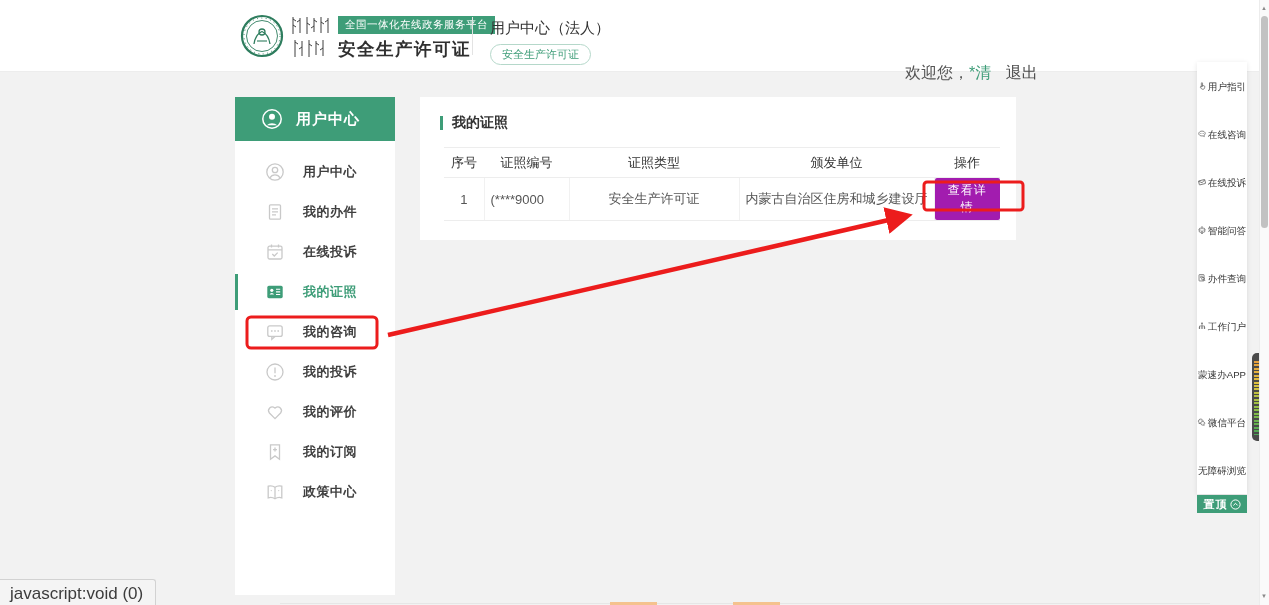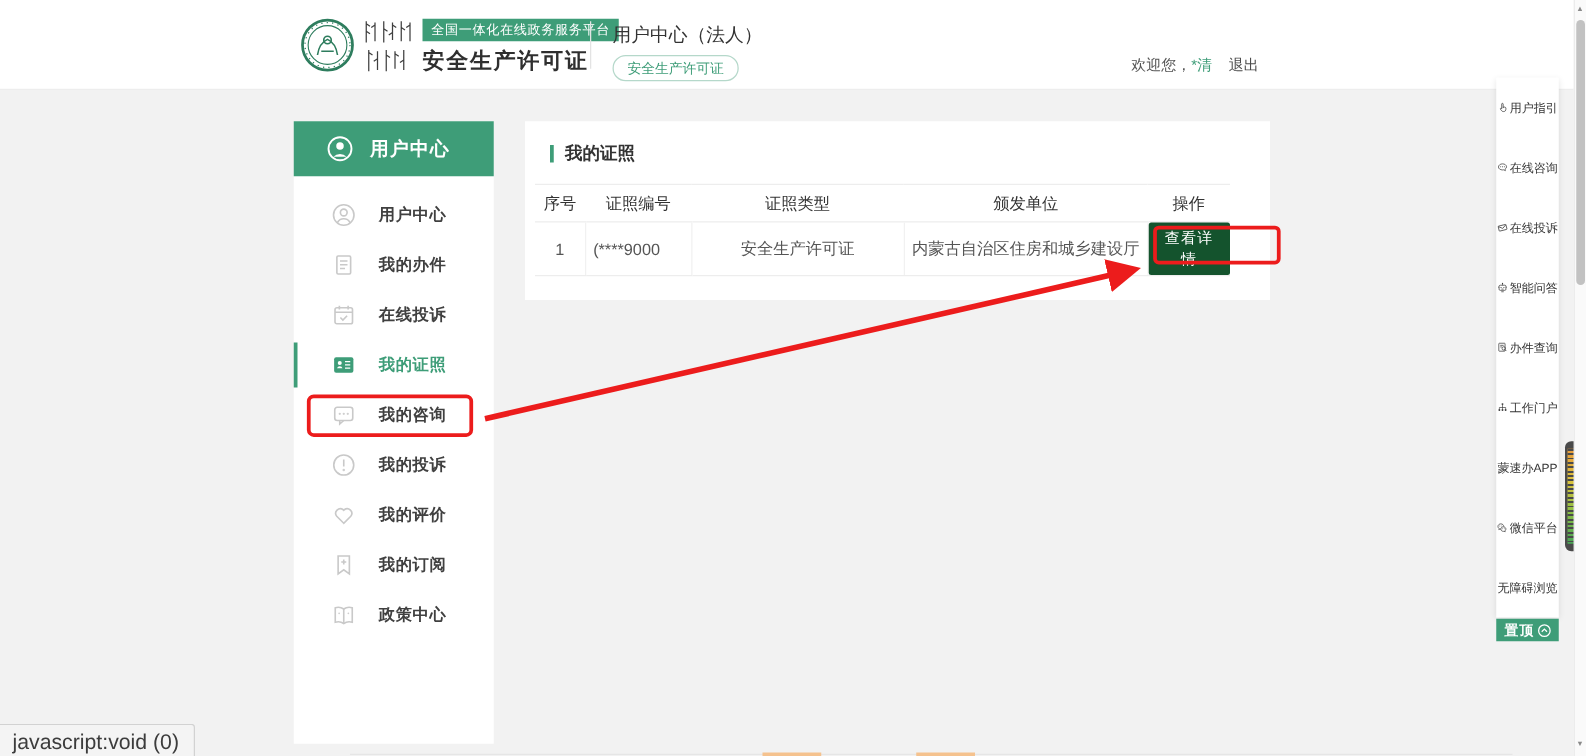--- a/index.html
+++ b/index.html
@@ -11,46 +11,46 @@
   .logo-group { position:absolute; left:240px; top:14px; display:flex; align-items:flex-start; }
   .emblem { width:44px; height:44px; }
   .mongolian { width:46px; height:46px; margin-left:4px; }
   .brand-col { margin-left:4px; }
   .platform-badge { display:inline-block; background:#3e9d78; color:#fff; font-size:10.5px; padding:2px 7px; letter-spacing:.5px; }
   .site-name { font-size:17.5px; font-weight:bold; color:#2f2f2f; letter-spacing:1.5px; margin-top:3px; }
   .header-divider { position:absolute; left:472px; top:17px; width:1px; height:38px; background:#e3e3e3; }
   .title-block { position:absolute; left:490px; top:19px; }
   .page-title { font-size:15px; color:#333; }
   .back-home { display:inline-block; margin-top:6px; border:1px solid #b5d8ca; border-radius:11px; color:#3e9d78; font-size:11px; padding:2px 11px; background:#fff; cursor:pointer; }
-  .welcome { position:absolute; left:905px; top:44px; font-size:12px; color:#555; white-space:nowrap; }
+  .welcome { position:absolute; left:905px; top:63px; font-size:16px; color:#555; white-space:nowrap; }
   .welcome .uname { color:#3e9d78; }
   .welcome .logout { margin-left:10px; color:#4a4a4a; cursor:pointer; }
 
   
   .sidebar { position:absolute; left:235px; top:97px; width:160px; height:498px; background:#fff; }
   .sidebar-head { height:44px; background:#3e9d78; color:#fff; display:flex; align-items:center; padding-left:26px; }
   .sidebar-head .txt { font-size:15px; font-weight:bold; margin-left:13px; letter-spacing:1px; }
   .menu { margin-top:11px; }
   .menu-item { position:relative; height:40px; display:flex; align-items:center; cursor:pointer; }
   .menu-item .mi-icon { width:20px; height:20px; margin-left:30px; flex:none; }
   .menu-item .mi-label { margin-left:18px; font-size:13px; font-weight:bold; color:#404040; letter-spacing:.5px; }
   .menu-item.active .mi-label { color:#3e9d78; }
   .menu-item.active::before { content:""; position:absolute; left:0; top:2px; width:3px; height:36px; background:#3e9d78; }
 
   
   .main-panel { position:absolute; left:420px; top:97px; width:596px; height:143px; background:#fff; }
   .section-head { position:absolute; left:20px; top:17px; display:flex; align-items:center; }
   .section-bar { width:3px; height:14px; background:#3e9d78; }
   .section-title { margin-left:9px; font-size:14px; font-weight:bold; color:#333; }
-  .cert-table { position:absolute; left:8px; top:50px; width:556px; border-collapse:collapse; table-layout:fixed; }
+  .cert-table { position:absolute; left:24px; top:50px; width:556px; border-collapse:collapse; table-layout:fixed; }
   .cert-table th { height:30px; font-size:13px; font-weight:normal; color:#333; border-top:1px solid #ededed; border-bottom:1px solid #ededed; text-align:center; background:#fff; }
   .cert-table td { height:34px; font-size:13px; color:#555; border-bottom:1px solid #ededed; text-align:center; }
   .cert-table td + td { border-left:1px solid #f1f1f1; }
   .cert-table td.cell-certno { text-align:left; padding-left:6px; }
-  .btn-detail { display:inline-block; background:#14532d; color:#fff; font-size:12px; padding:4px 10px; border:none; border-radius:2px; cursor:pointer; letter-spacing:1px; }
+  .btn-detail { display:inline-block; background:#a21caf; color:#fff; font-size:12px; padding:4px 10px; border:none; border-radius:2px; cursor:pointer; letter-spacing:1px; }
 
   
   .right-toolbar { position:absolute; left:1197px; top:62px; width:50px; background:#fff; box-shadow:0 1px 5px rgba(0,0,0,.10); }
   .rt-item { height:48px; display:flex; align-items:center; justify-content:center; cursor:pointer; }
   .rt-item .rt-label { font-size:10px; color:#333; margin-top:2px; white-space:nowrap; transform:scale(.96); }
   .rt-top { position:absolute; left:1197px; top:495px; width:50px; height:18px; background:#3e9d78; color:#fff; font-size:11px; display:flex; align-items:center; justify-content:center; cursor:pointer;font-weight:bold; }
   .rt-top span { margin-right:2px; letter-spacing:1px; }
 
   
   .float-widget { position:absolute; left:1252px; top:353px; width:10px; height:88px; background:#4a4a4a; border-radius:5px 0 0 5px; }

